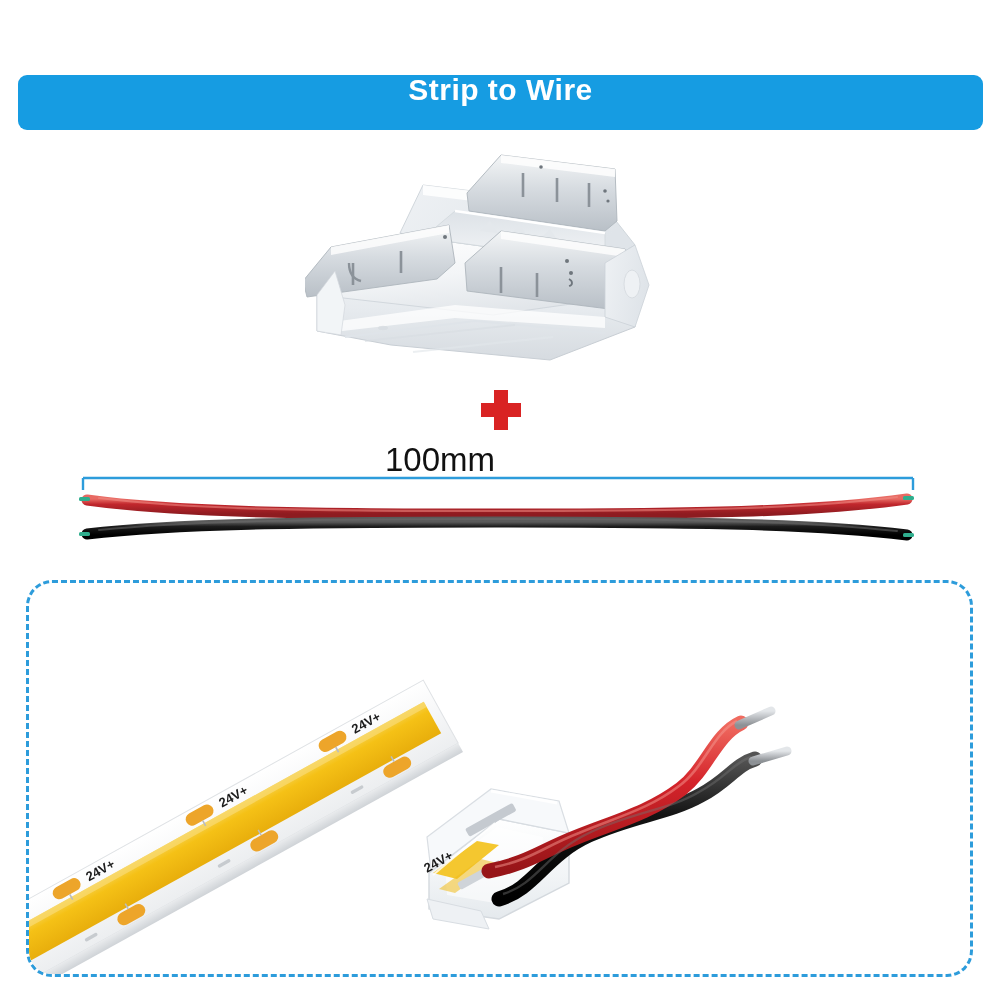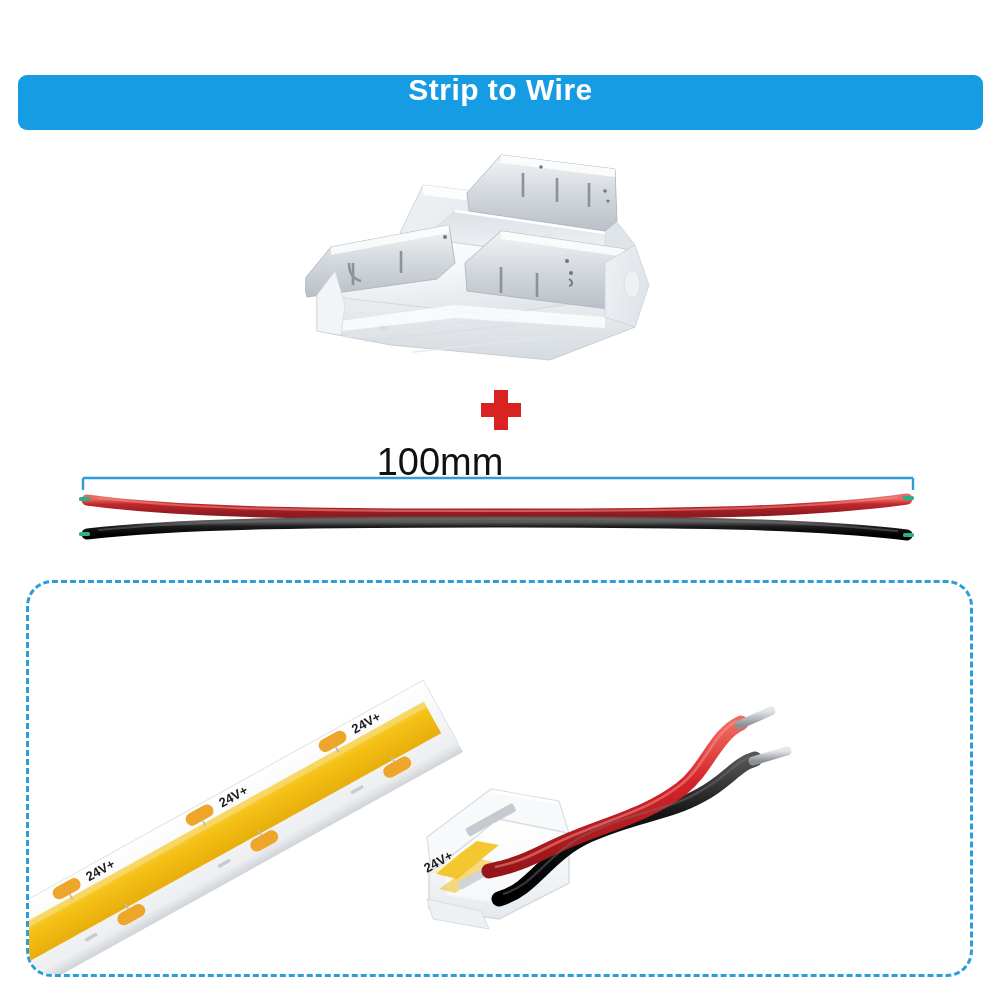--- a/index.html
+++ b/index.html
@@ -70,21 +70,21 @@
     background: #d92323;
   }
 
   
   #wire-length-label {
     position: absolute;
     left: 0;
     top: 443px;
     width: 880px;
     text-align: center;
-    font-size: 38px;
+    font-size: 33px;
     color: #111111;
     line-height: 1;
   }
 
   
   #wire-figure {
     position: absolute;
     left: 55px;
     top: 468px;
     width: 880px;

